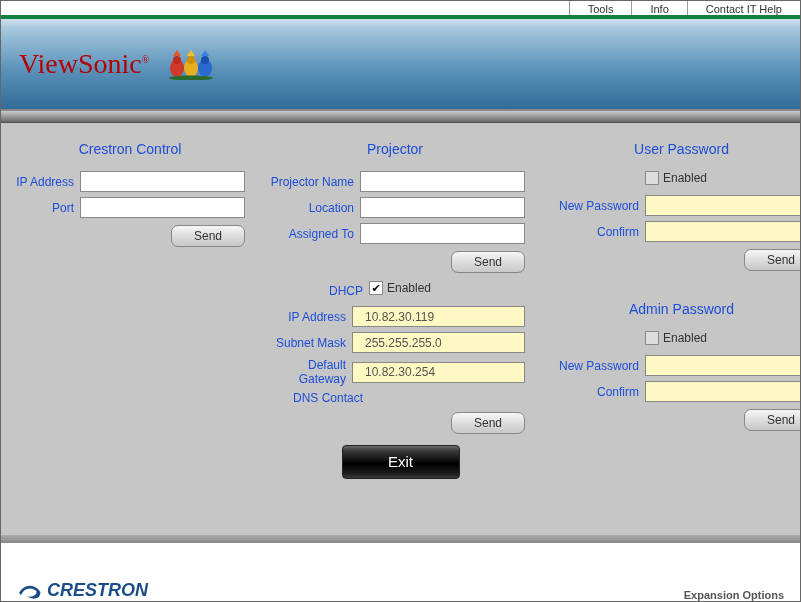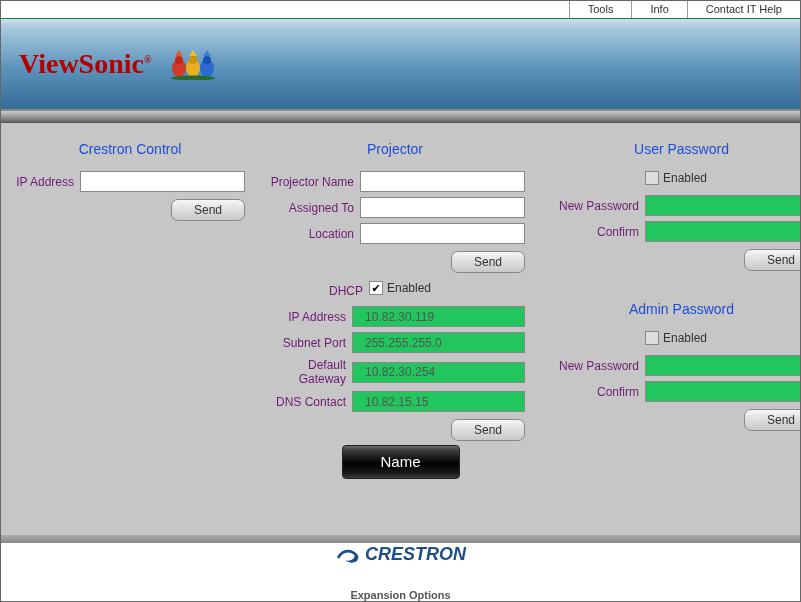--- a/index.html
+++ b/index.html
@@ -12,39 +12,39 @@
     overflow: hidden;
     border: 1px solid #666;
   }
   .topbar {
     height: 18px;
     background: #fff;
     display: flex;
     justify-content: flex-end;
     font-size: 11px;
     color: #333;
-    border-bottom: 1px solid #15803d;
+    border-bottom: 4px solid #15803d;
   }
   .topbar .link {
     border-left: 1px solid #999;
     padding: 2px 18px;
     cursor: pointer;
   }
   .header {
     height: 92px;
     background: linear-gradient(to bottom, #cde0ee 0%, #a7c8de 10%, #5c93bb 55%, #336b97 100%);
     display: flex;
     align-items: center;
     padding-left: 18px;
     border-bottom: 2px solid #888;
   }
   .logo-text {
     font-family: Georgia, "Times New Roman", serif;
     font-size: 28px;
-    font-weight: bold;
+    font-weight: normal;
     color: #b30000;
     letter-spacing: 0;
     margin-right: 18px;
   }
   .logo-text .reg { font-size: 10px; vertical-align: super; }
   .birds { width: 52px; height: 32px; }
   .divider {
     height: 12px;
     background: linear-gradient(to bottom, #ccc 0%, #999 50%, #666 100%);
     border-bottom: 1px solid #555;
@@ -70,37 +70,37 @@
     color: #1d4ed8;
     margin-bottom: 14px;
   }
   .row {
     display: flex;
     align-items: center;
     margin-bottom: 5px;
   }
   .row label {
     font-size: 12px;
-    color: #701a75;
+    color: #1d4ed8;
     text-align: right;
     padding-right: 6px;
   }
   .col1 .row label { width: 80px; }
   .col2 .row label { width: 104px; }
   .col3 .row label { width: 100px; }
   .row input[type=text], .row input[type=password] {
     flex: 1;
     height: 21px;
     border: 1px solid #888;
     background: #fff;
     font-size: 12px;
     padding: 0 4px;
   }
   .row input[disabled] {
-    background: #22c55e;
+    background: #fef9c3;
     padding-left: 12px;
   }
   .chk-row {
     display: flex;
     align-items: center;
     font-size: 12px;
     color: #333;
     gap: 4px;
     margin-bottom: 6px;
   }
@@ -155,24 +155,23 @@
     line-height: 32px;
   }
   .footer-divider {
     height: 8px;
     background: linear-gradient(to bottom, #aaa, #888);
   }
   .footer {
     height: 58px;
     background: #fff;
     display: flex;
-    align-items: center;
+    align-items: flex-end;
     justify-content: space-between;
     padding: 0 16px;
-    flex-direction: column;
   }
   .crestron-logo {
     font-family: Arial, sans-serif;
     font-weight: bold;
     font-style: italic;
     font-size: 18px;
     color: #1b4d89;
     display: flex;
     align-items: center;
     gap: 2px;
@@ -215,64 +214,67 @@
 <div class="divider"></div>
 
 <div class="main">
 
   <div class="col col1">
     <div class="section-title">Crestron Control</div>
     <div class="row">
       <label>IP Address</label>
       <input type="text" value="" style="">
     </div>
+    <div class="row">
+      <label>Port</label>
+      <input type="text" value="" style="">
+    </div>
     <div class="btn-row">
       <div class="btn">Send</div>
     </div>
   </div>
 
   <div class="col col2">
     <div class="section-title">Projector</div>
     <div class="row">
       <label>Projector Name</label>
       <input type="text" value="" style="">
     </div>
     <div class="row">
+      <label>Location</label>
+      <input type="text" value="" style="">
+    </div>
+    <div class="row">
       <label>Assigned To</label>
-      <input type="text" value="" style="">
-    </div>
-    <div class="row">
-      <label>Location</label>
       <input type="text" value="" style="">
     </div>
     <div class="btn-row">
       <div class="btn">Send</div>
     </div>
     <div class="row">
       <label>DHCP</label>
       <div class="chk-row" style="flex:1;">
         <span class="chk checked"></span>
         <span>Enabled</span>
       </div>
     </div>
     <div class="row">
       <label>IP Address</label>
       <input type="text" disabled="" value="10.82.30.119" style="">
     </div>
     <div class="row">
-      <label>Subnet Port</label>
+      <label>Subnet Mask</label>
       <input type="text" disabled="" value="255.255.255.0" style="">
     </div>
     <div class="row">
       <label>Default Gateway</label>
       <input type="text" disabled="" value="10.82.30.254" style="">
     </div>
     <div class="row">
       <label>DNS Contact</label>
-      <input type="text" disabled="" value="10.82.15.15" style="">
     </div>
     <div class="btn-row">
       <div class="btn">Send</div>
     </div>
   </div>
 
   <div class="col col3">
     <div class="section-title">User Password</div>
     <div class="chk-row" style="padding-left:100px; margin-bottom:10px;">
       <span class="chk"></span>
@@ -303,21 +305,21 @@
     </div>
     <div class="row">
       <label>Confirm</label>
       <input type="password" disabled="" style="">
     </div>
     <div class="btn-row">
       <div class="btn">Send</div>
     </div>
   </div>
 
-  <div class="exit-btn">Name</div>
+  <div class="exit-btn">Exit</div>
 </div>
 
 <div class="footer-divider"></div>
 
 <div class="footer">
   <div class="crestron-logo">
     <svg class="swirl" viewBox="0 0 28 22">
       <path d="M2 14 Q8 4 18 8 Q26 12 22 18 Q16 22 10 17 Q14 19 18 16 Q22 12 16 10 Q8 8 4 16 Z" fill="#1b4d89"></path>
     </svg>
     <span>CRESTRON</span>

